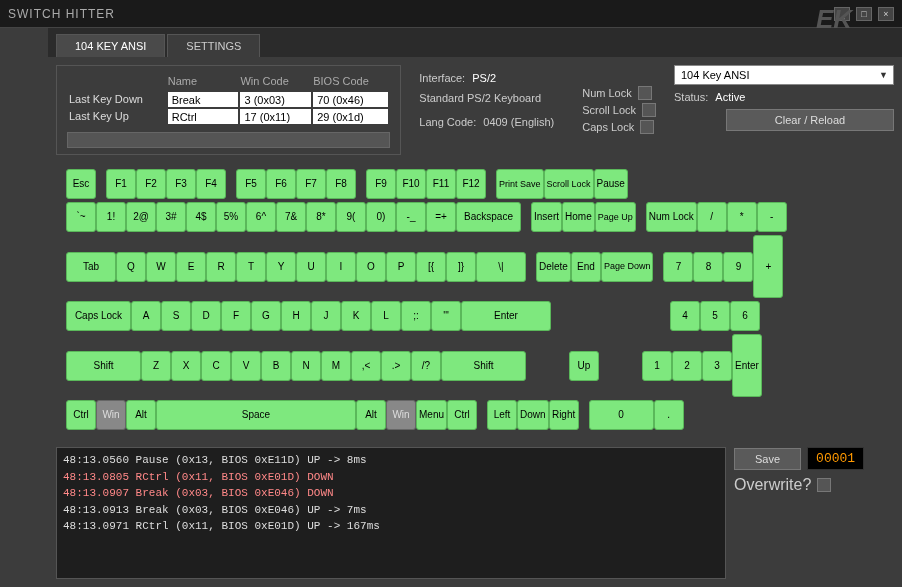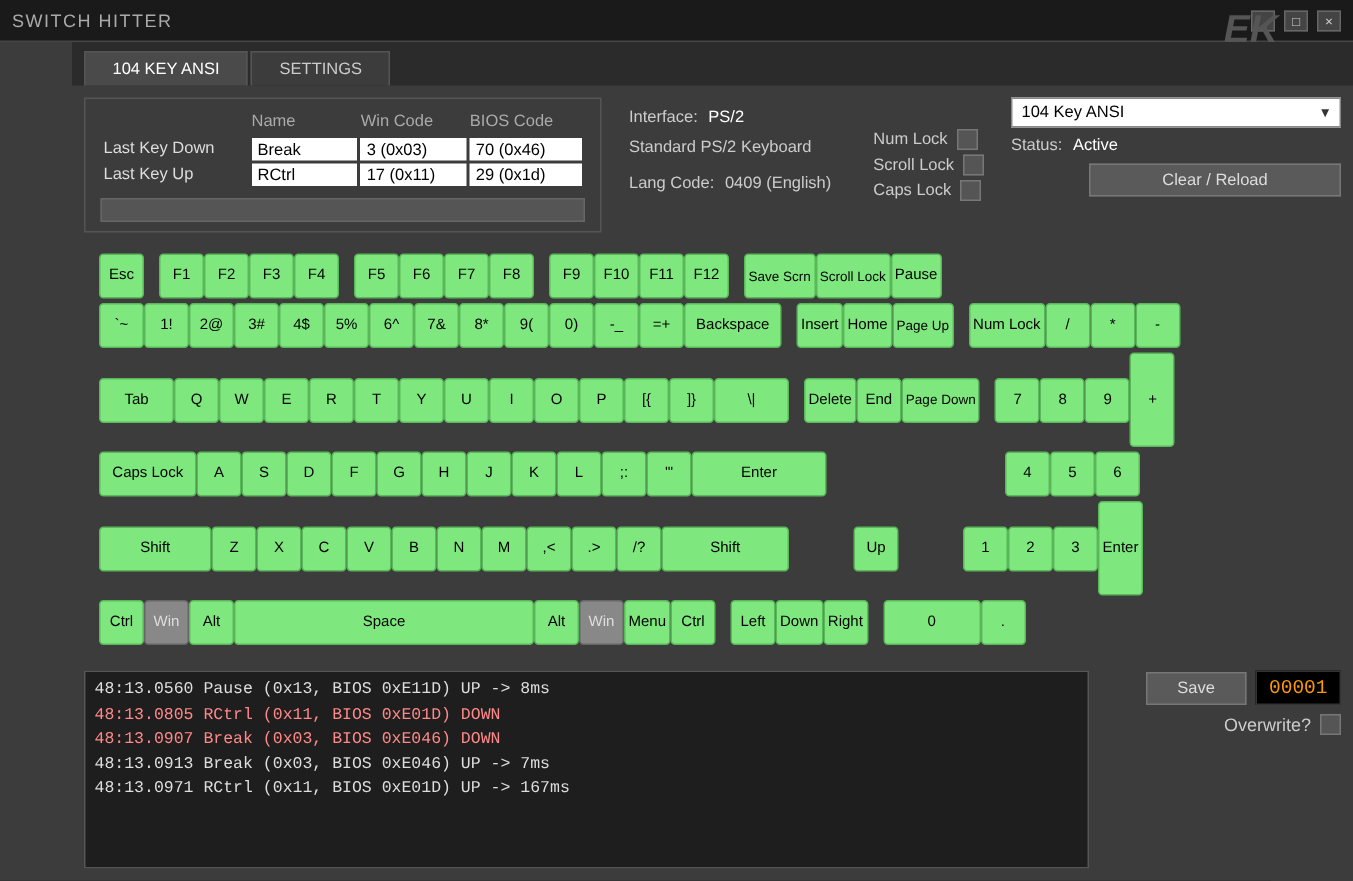--- a/index.html
+++ b/index.html
@@ -257,21 +257,21 @@
       overflow-y: auto;
       line-height: 1.5;
     }
     .log-down { color: #ff8888; }
     .log-up { color: #ddd; }
     #save-panel {
       display: flex;
       flex-direction: column;
       gap: 6px;
       min-width: 160px;
-      align-items: flex-end;
+      align-items: flex-start;
     }
     #save-row {
       display: flex;
       gap: 6px;
       align-items: center;
     }
     #save-btn {
       background: #5a5a5a;
       border: 1px solid #777;
       color: #ddd;
@@ -286,21 +286,21 @@
       font-family: 'Courier New', monospace;
       font-size: 13px;
       min-width: 55px;
       text-align: center;
       border: 1px solid #333;
     }
     #overwrite-row {
       display: flex;
       align-items: center;
       gap: 6px;
-      font-size: 12px;
+      font-size: 16px;
       color: #ccc;
     }
     .checkbox {
       width: 14px;
       height: 14px;
       background: #555;
       border: 1px solid #777;
       cursor: pointer;
     }
   </style>
@@ -414,21 +414,21 @@
         <div class="key">F5</div>
         <div class="key">F6</div>
         <div class="key">F7</div>
         <div class="key">F8</div>
         <div class="kb-gap"></div>
         <div class="key">F9</div>
         <div class="key">F10</div>
         <div class="key">F11</div>
         <div class="key">F12</div>
         <div class="kb-gap"></div>
-        <div class="key small">Save Scrn</div>
+        <div class="key small">Print Save</div>
         <div class="key small">Scroll Lock</div>
         <div class="key">Pause</div>
       </div>
 
       <div class="kb-row">
         <div class="key">`~</div>
         <div class="key">1!</div>
         <div class="key">2@</div>
         <div class="key">3#</div>
         <div class="key">4$</div>

